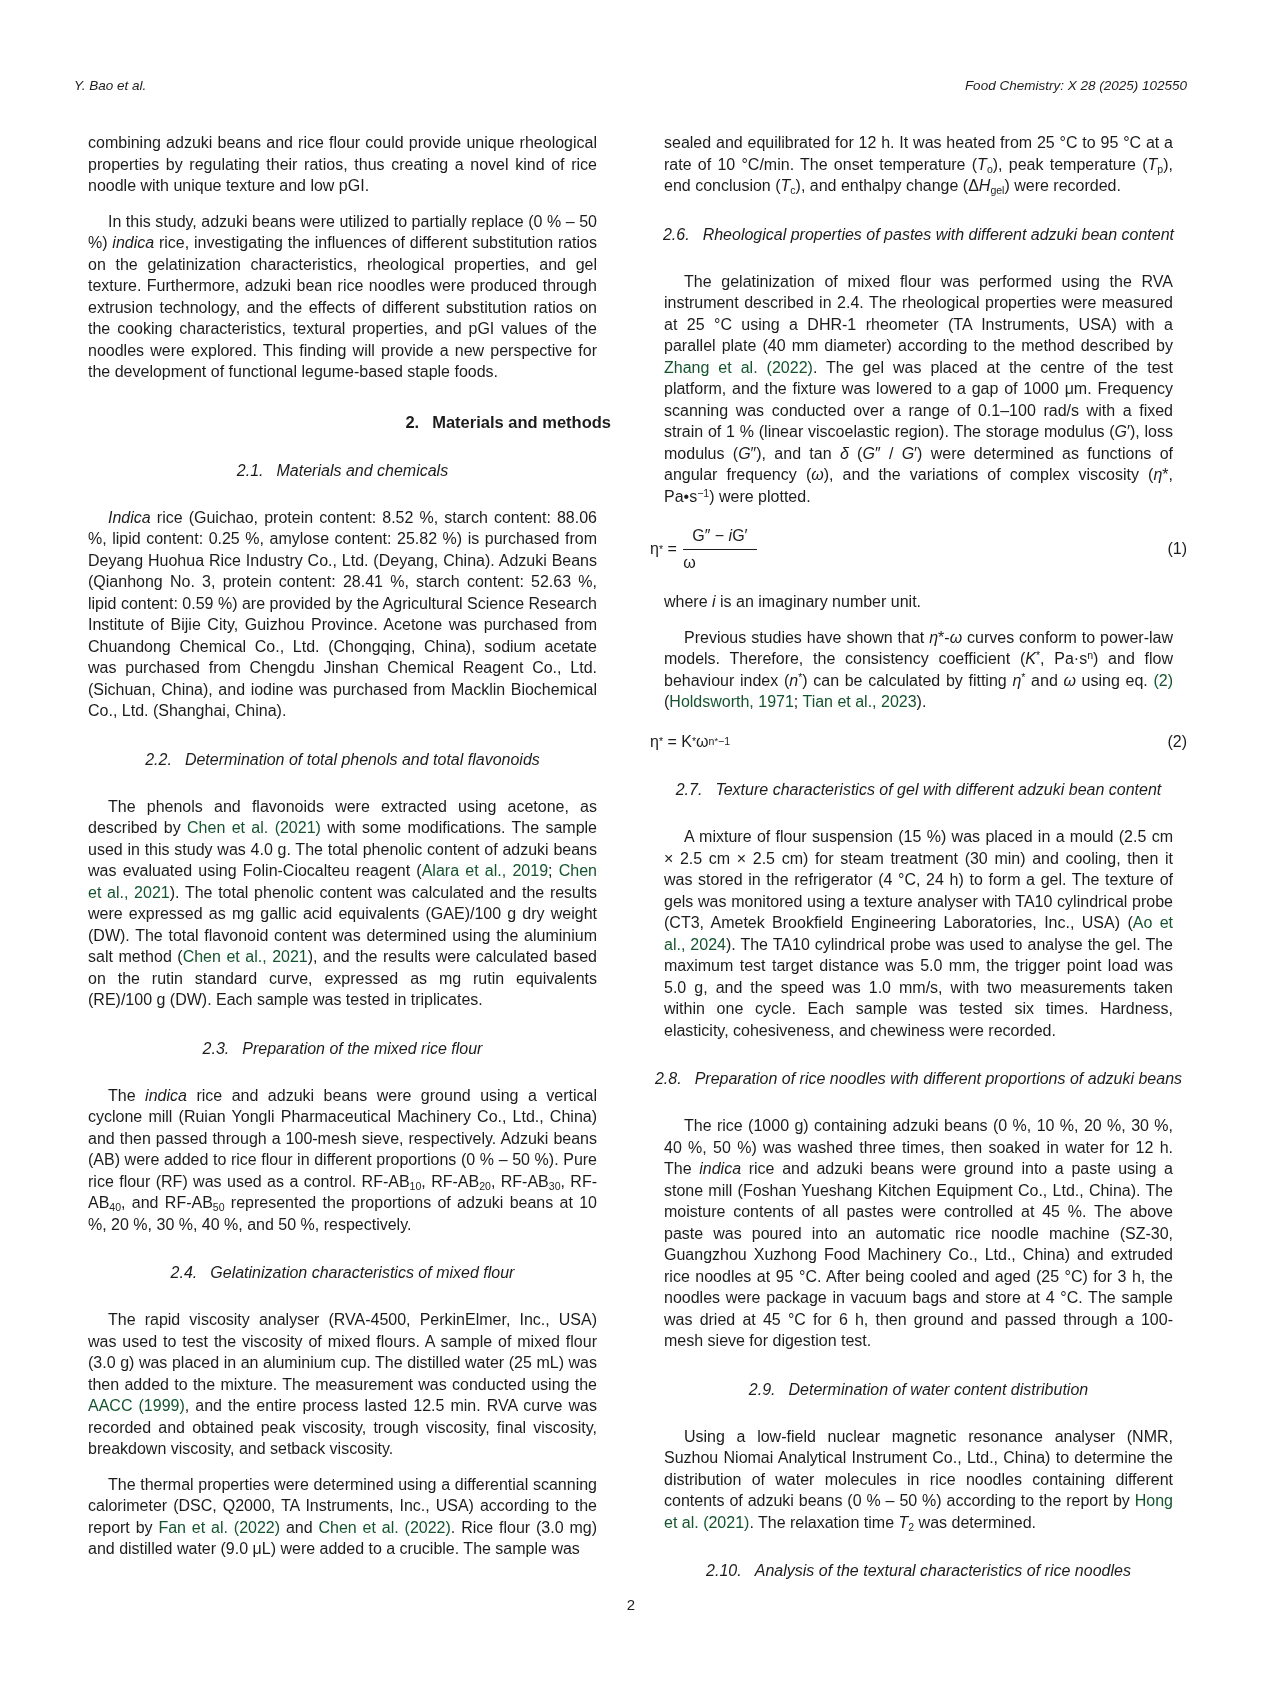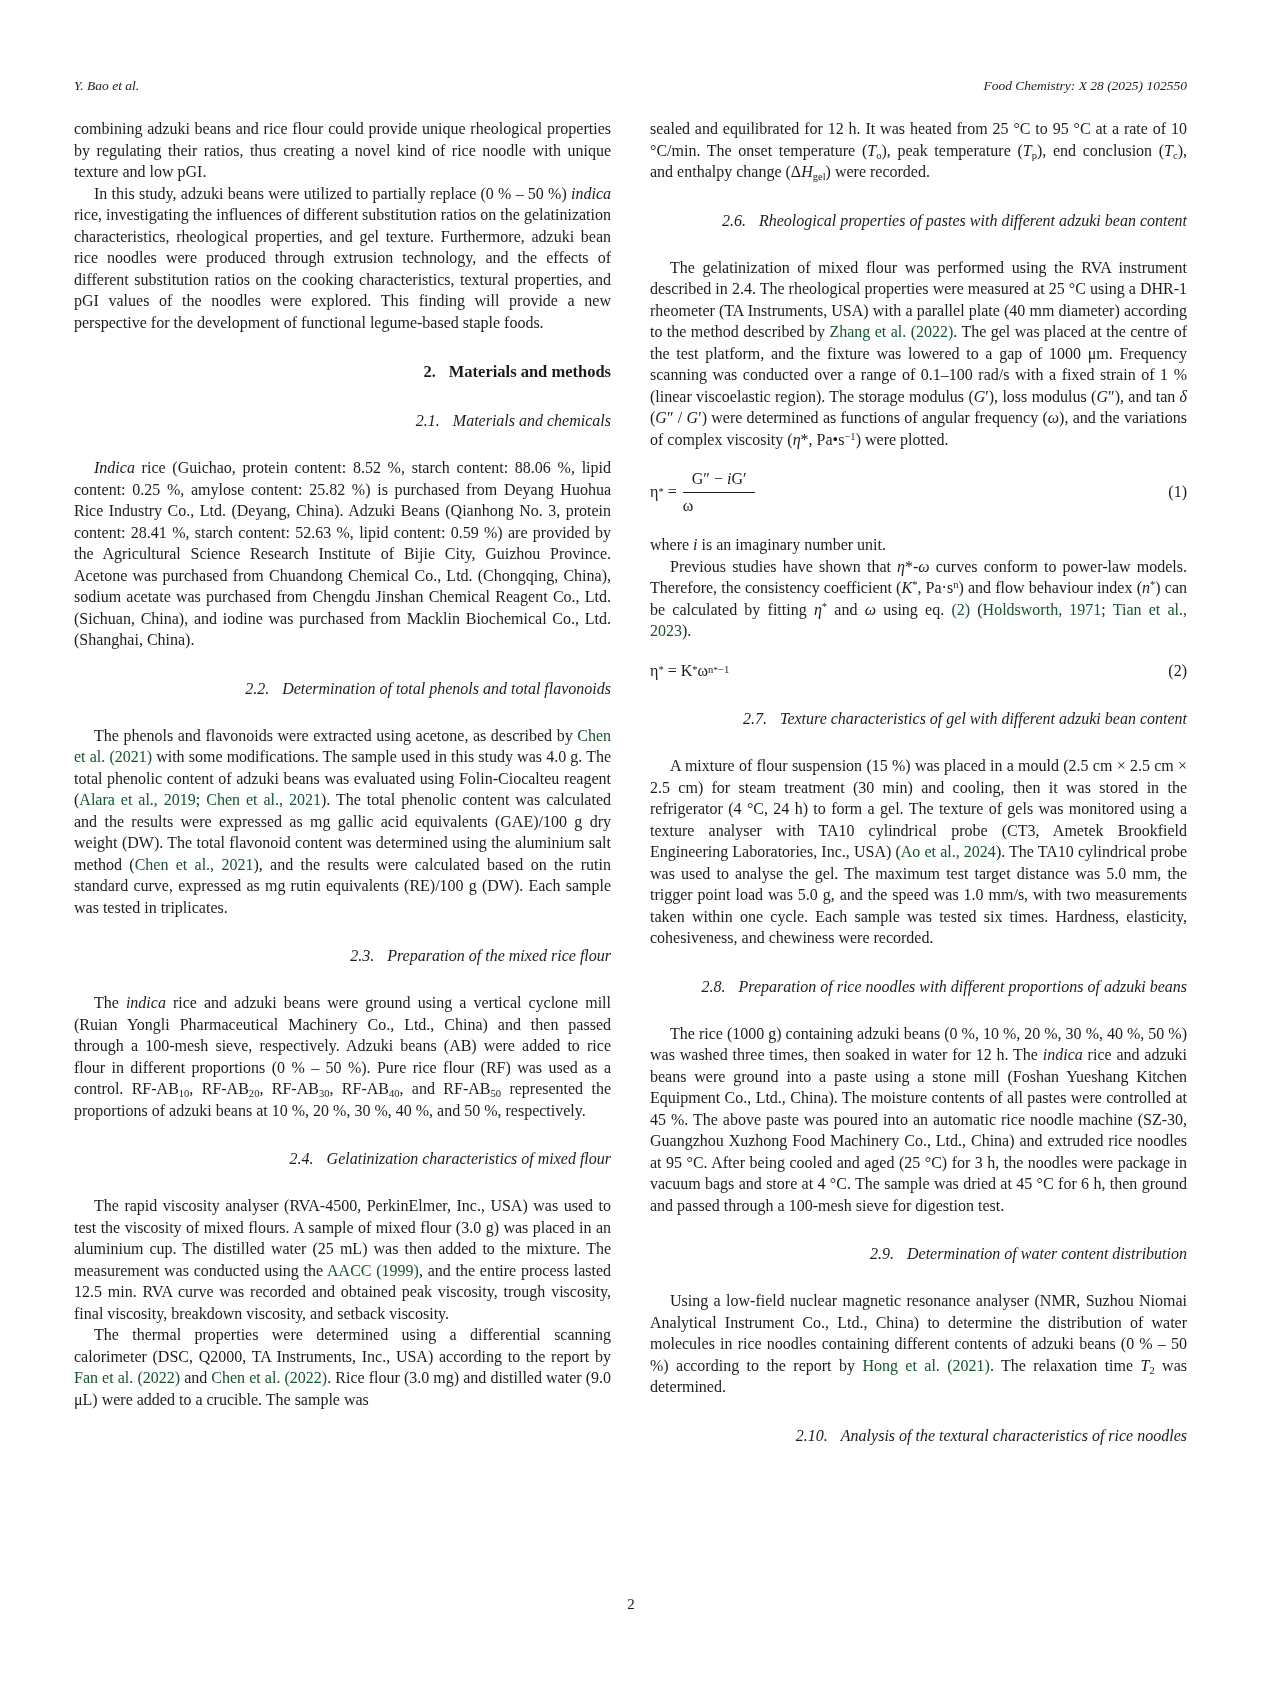--- a/index.html
+++ b/index.html
@@ -1,45 +1,45 @@
 <!DOCTYPE html>
 <html><head>
 <meta charset="utf-8">
 <style>
   html,body{margin:0;padding:0;background:#e9e9e9;}
   .page{
     position:relative;
     width:1262px;height:1683px;
     background:#ffffff;
-    font-family:Liberation Serif, serif;
+    font-family:Liberation Sans, sans-serif;
     color:#1c1c1c;
     box-sizing:border-box;
     padding:78px 75px 0 74px;
     overflow:hidden;
   }
   .running-header{
     display:flex;justify-content:space-between;
     font-style:italic;font-size:13.5px;line-height:16px;
     margin-bottom:24px;
   }
   .columns{display:flex;gap:39px;}
   .col{
     width:537px;
     font-size:16px;line-height:21.5px;
     text-align:justify;
   }
-  .p{margin:0;}
+  .p{margin:14px;}
   .p.ind{text-indent:20px;}
   h2{
     font-size:16.5px;font-weight:bold;font-style:normal;
     margin:28px 0 26px 0;line-height:22px;text-align:right;
   }
   h3{
     font-size:16px;font-weight:normal;font-style:italic;
-    margin:27px 0 25px 0;line-height:22px;text-align:right;
+    margin:27px 0 25px 0;line-height:22px;text-align:center;
   }
   .hnum{margin-right:13px;}
   a.cite{color:#14532d;text-decoration:none;}
   sub{font-size:66%;vertical-align:-0.28em;line-height:0;}
   sup{font-size:66%;vertical-align:0.45em;line-height:0;}
   sup.sup2{font-size:58%;vertical-align:1.05em;line-height:0;}
   .eq{
     display:flex;justify-content:space-between;align-items:center;
     margin:18px 0;text-align:left;
   }

